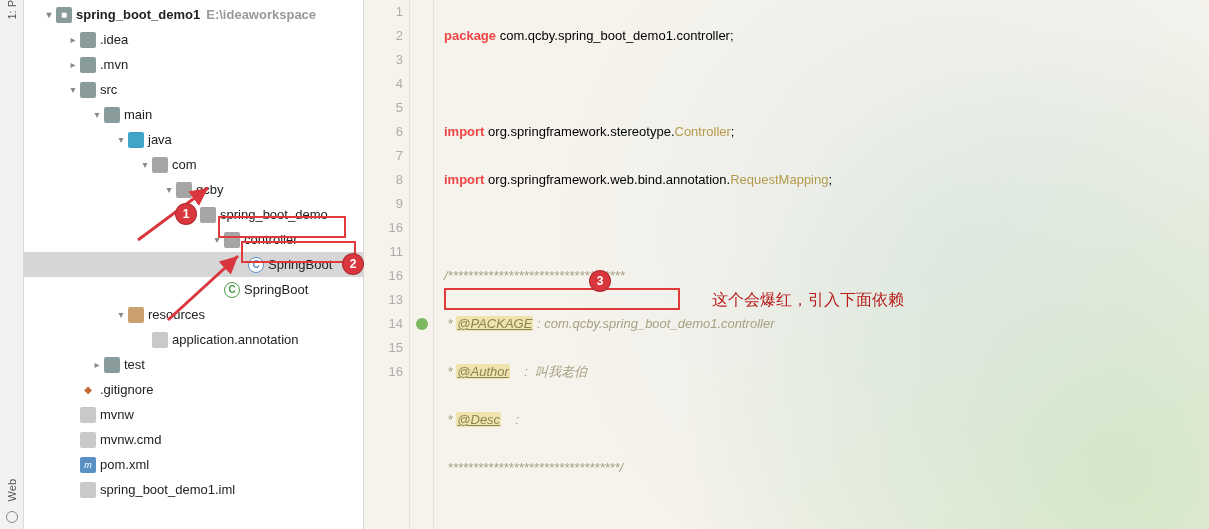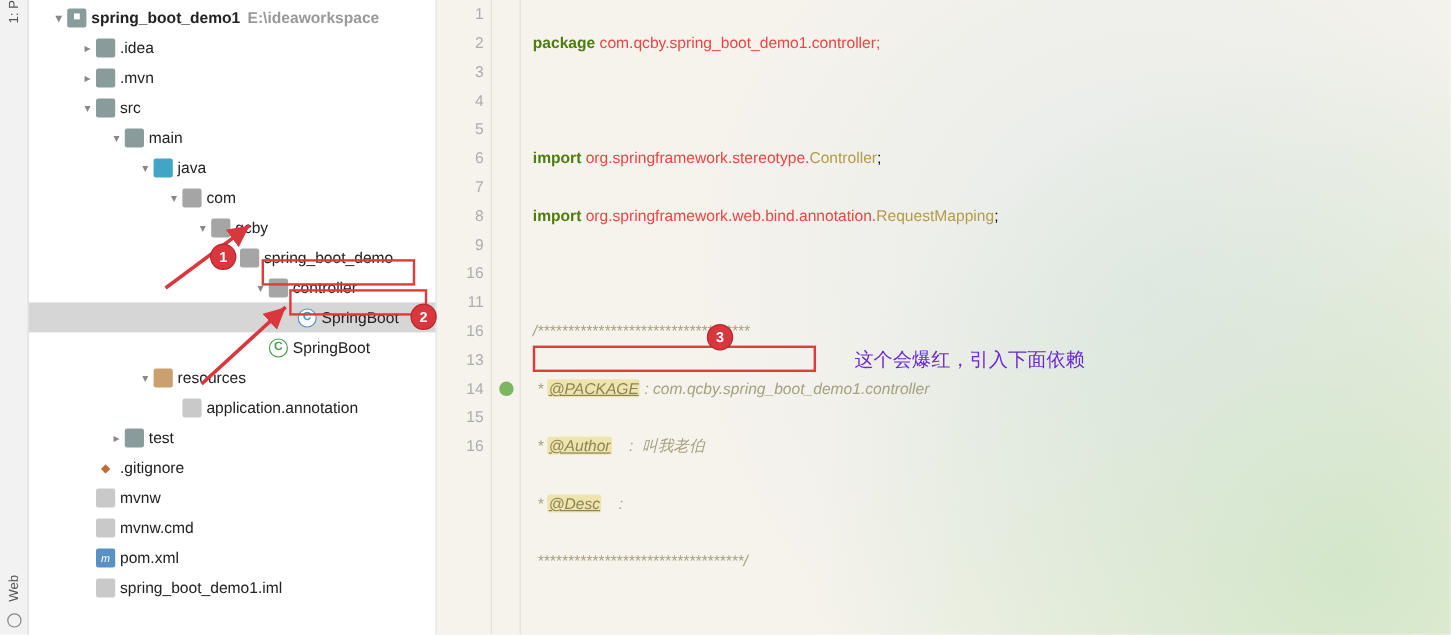--- a/index.html
+++ b/index.html
@@ -32,29 +32,29 @@
 .editor { flex:1; position:relative; display:flex; background:#fafaf8;}
 .editor::before { content:''; position:absolute; inset:0; background:
   radial-gradient(circle at 70% 45%, rgba(200,220,230,.35), transparent 60%),
   radial-gradient(circle at 90% 90%, rgba(180,220,160,.5), transparent 50%),
   linear-gradient(#f6f3ec,#f6f3ec);
   z-index:0;}
 .gutter { width:46px; background:transparent; border-right:1px solid #e6e2d6; text-align:right; padding-right:6px; color:#adadad; font-family:Consolas, monospace; font-size:13px; line-height:24px; z-index:1; position:relative;}
 .ggutter { width:24px; border-right:1px solid #e6e2d6; z-index:1; position:relative;}
 .ggutter .dot { width:12px; height:12px; border-radius:50%; background:#7bb661; margin:6px auto 0;}
 .code { flex:1; font-family:Consolas, "Courier New", monospace; font-size:14px; line-height:24px; padding-left:10px; z-index:1; position:relative; white-space:pre;}
-.kw { color:#4d7c0f; font-weight:bold; }
-.pkg { color:#ef4444; }
+.kw { color:#ef4444; font-weight:bold; }
+.pkg { color:#000000; }
 .ann-tag { color:#8b8455; text-decoration: underline; font-style:italic;}
 .comment { color:#a6a080; font-style:italic;}
 .yellow { background: rgba(230,210,100,.45); border-radius:2px; padding:0 1px;}
 .rm { color:#b49a4a; }
 .badge { position:absolute; z-index:6; width:20px; height:20px; border-radius:50%; background:#d9363e; color:#fff; display:flex; align-items:center; justify-content:center; font-size:12px; font-weight:bold; box-shadow:0 0 0 1px #b02a30;}
 .redbox-abs { position:absolute; border:2px solid #e03a3a; z-index:5;}
-.red-text { position:absolute; color:#6d28d9; font-size:16px; z-index:6; font-family:"Microsoft YaHei",sans-serif;}
+.red-text { position:absolute; color:#b91c1c; font-size:16px; z-index:6; font-family:"Microsoft YaHei",sans-serif;}
 svg.arrow-svg{position:absolute;z-index:5;}
 </style>
 </head>
 <body>
 
 <div class="container">
   <div class="left-gutter">
     <span class="left-gutter-label">1: P</span>
     <div style="flex:1"></div>
     <span class="left-gutter-label">Web</span>

